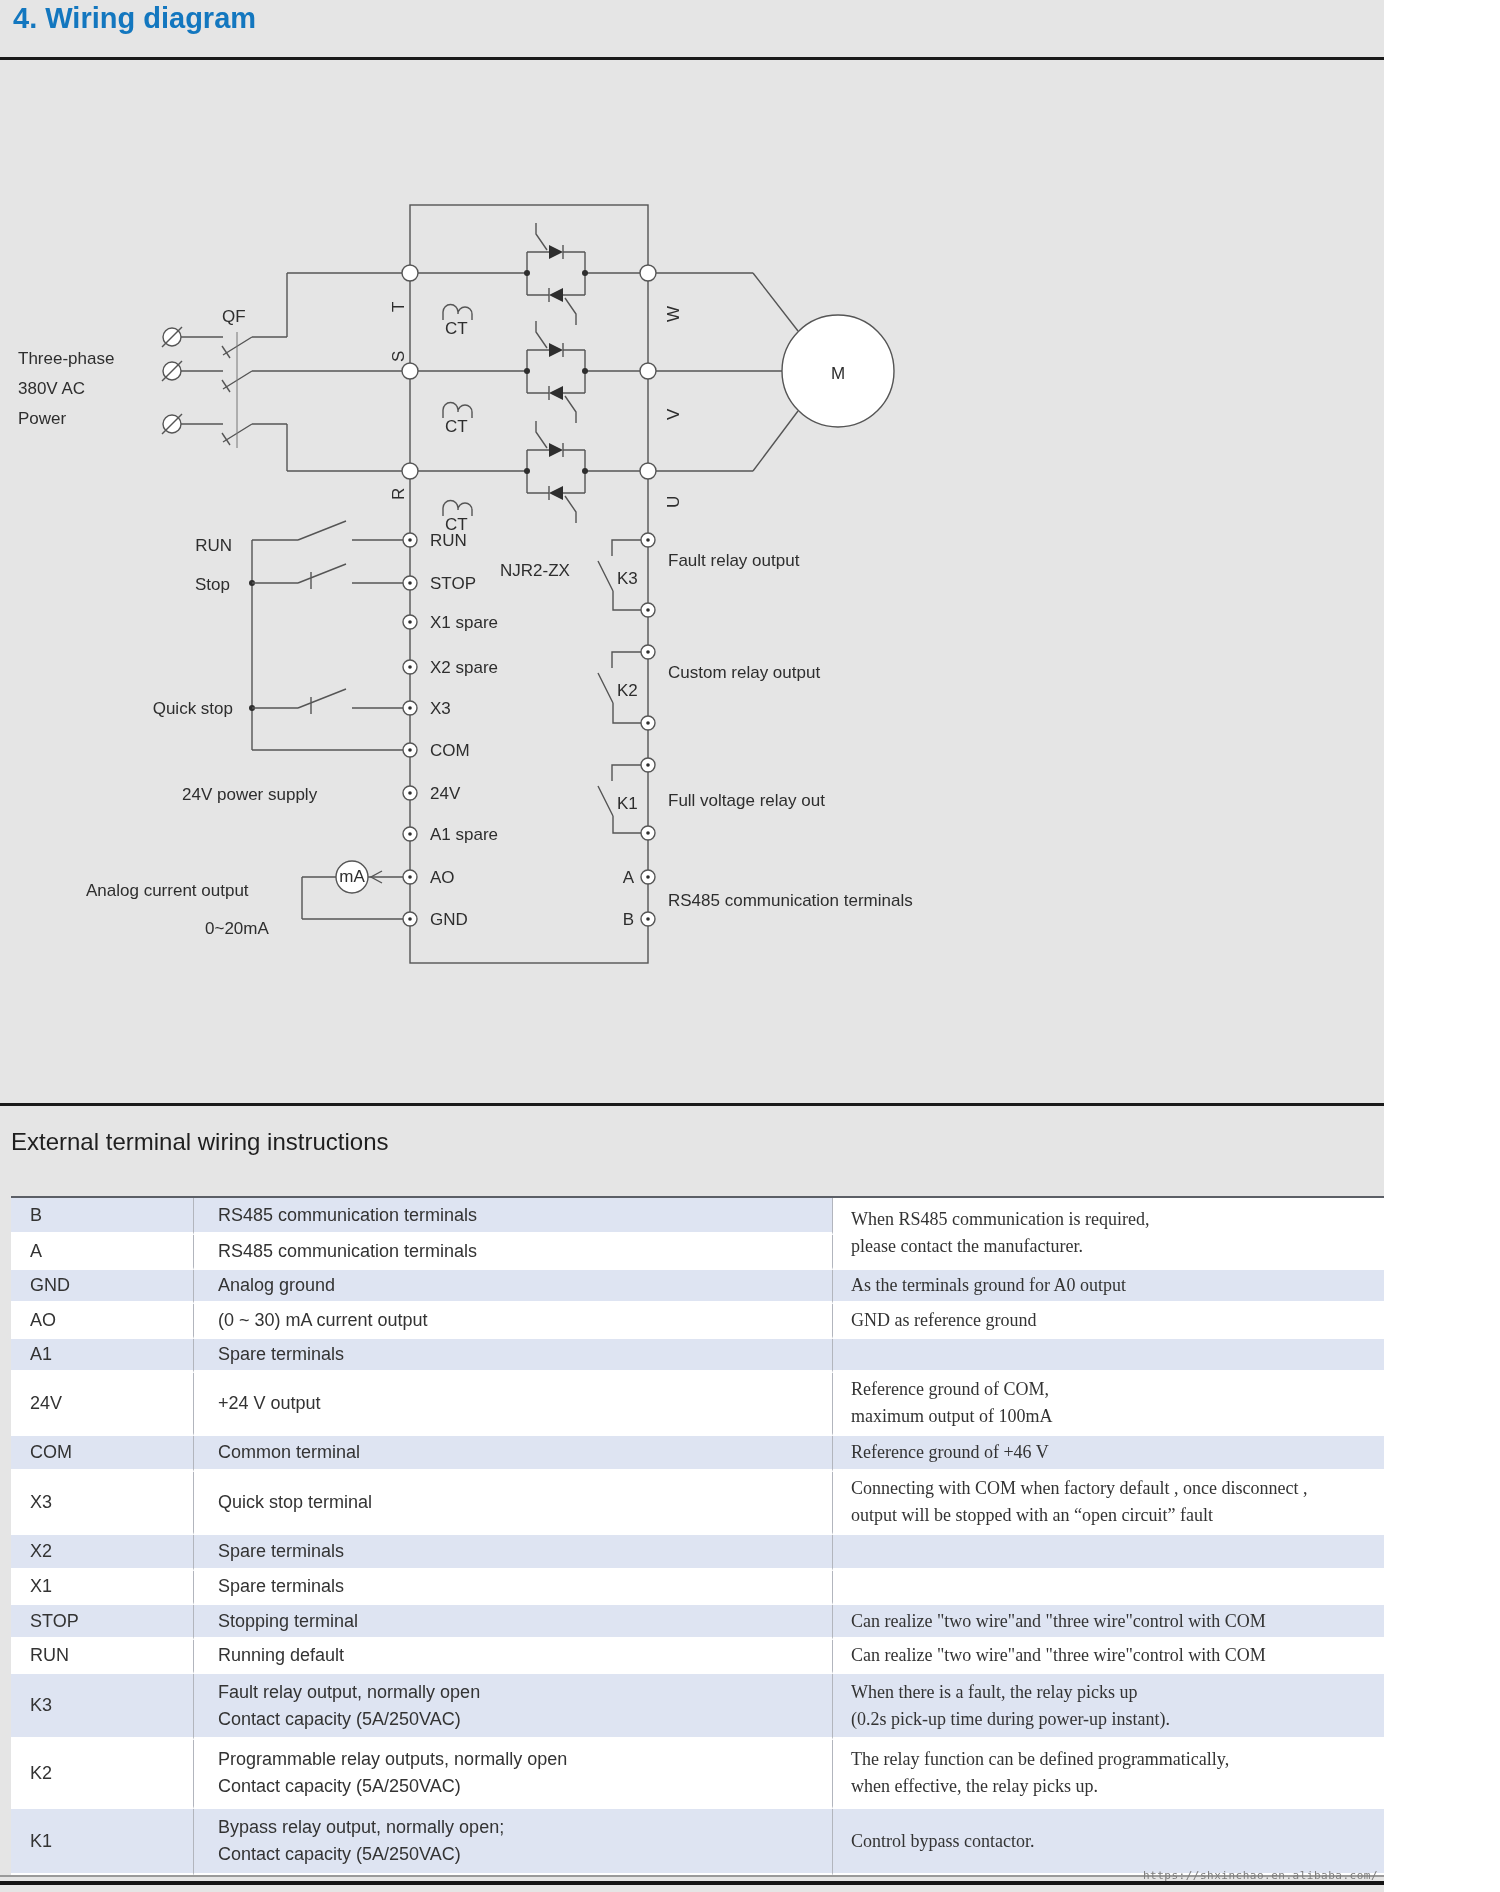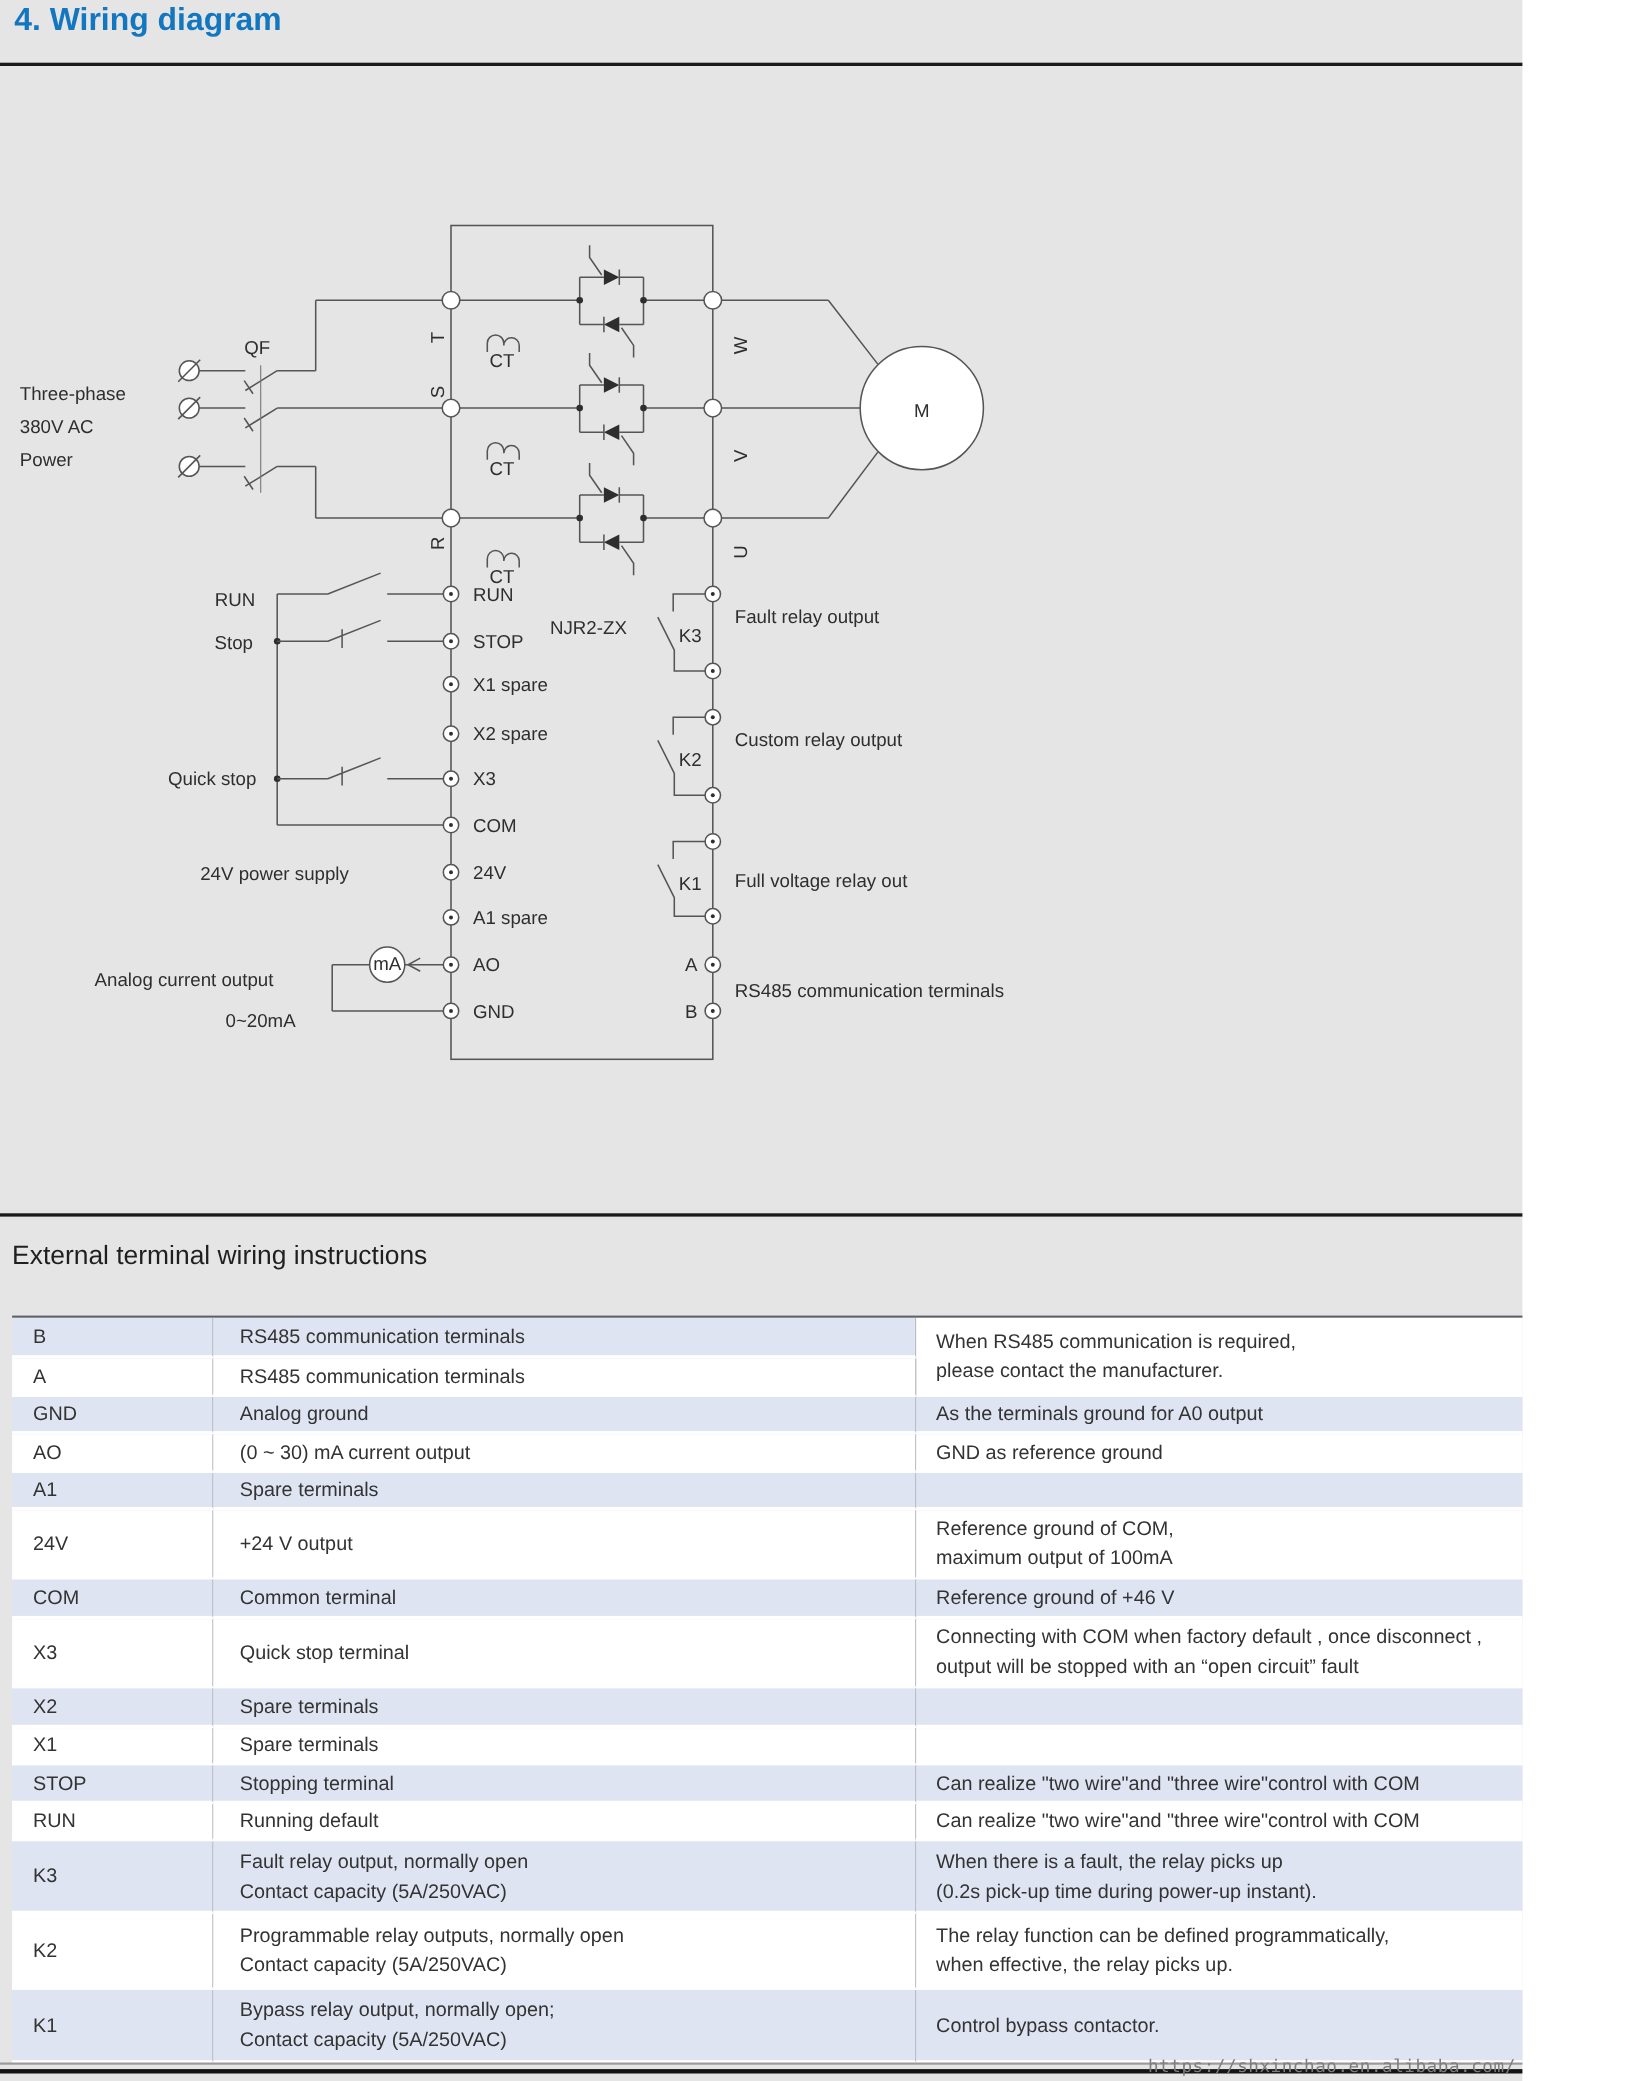--- a/index.html
+++ b/index.html
@@ -16,27 +16,27 @@
   svg.diag .thin{stroke:#777;stroke-width:1;fill:none;}
   svg.diag .solid{fill:#2e2e2e;stroke:none;}
   svg.diag .node{fill:#fff;stroke:#555;stroke-width:1.4;}
 
   table.terms{position:absolute;left:11px;top:1196px;width:1479px;border-collapse:separate;
         border-spacing:0;table-layout:fixed;border-top:2px solid #5c5f66;font-size:18px;color:#333;}
   table.terms td{vertical-align:middle;border-bottom:3px solid #fff;white-space:pre-line;
         line-height:1.5;padding-top:2px;padding-bottom:2px;}
   td.c1{width:162px;padding-left:19px;border-right:1px solid #b2b5bd;}
   td.c2{width:613px;padding-left:24px;border-right:1px solid #b2b5bd;}
-  td.c3{padding-left:18px;}
+  td.c3{padding-left:18px;font-family:Liberation Serif, serif;}
   .sh{background:#dee4f2;}
   .wh{background:#ffffff;}
   .botgray{position:absolute;left:0;top:1875px;width:1500px;height:2px;background:#9a9a9a;}
   .botblack{position:absolute;left:0;top:1881px;width:1500px;height:4px;background:#151515;}
   .wm{position:absolute;right:6px;top:1869px;font-family:"DejaVu Sans Mono",monospace;
-      font-size:16px;color:#7d7d7d;letter-spacing:0.5px;}
+      font-size:11px;color:#7d7d7d;letter-spacing:0.5px;}
 </style>
 </head>
 <body>
 
 <div class="page">
 
   <div class="h1">4. Wiring diagram</div>
   <div class="rule rule1"></div>
 
   <svg class="diag" width="1500" height="1100" viewBox="0 0 1500 1100" xmlns="http://www.w3.org/2000/svg">

